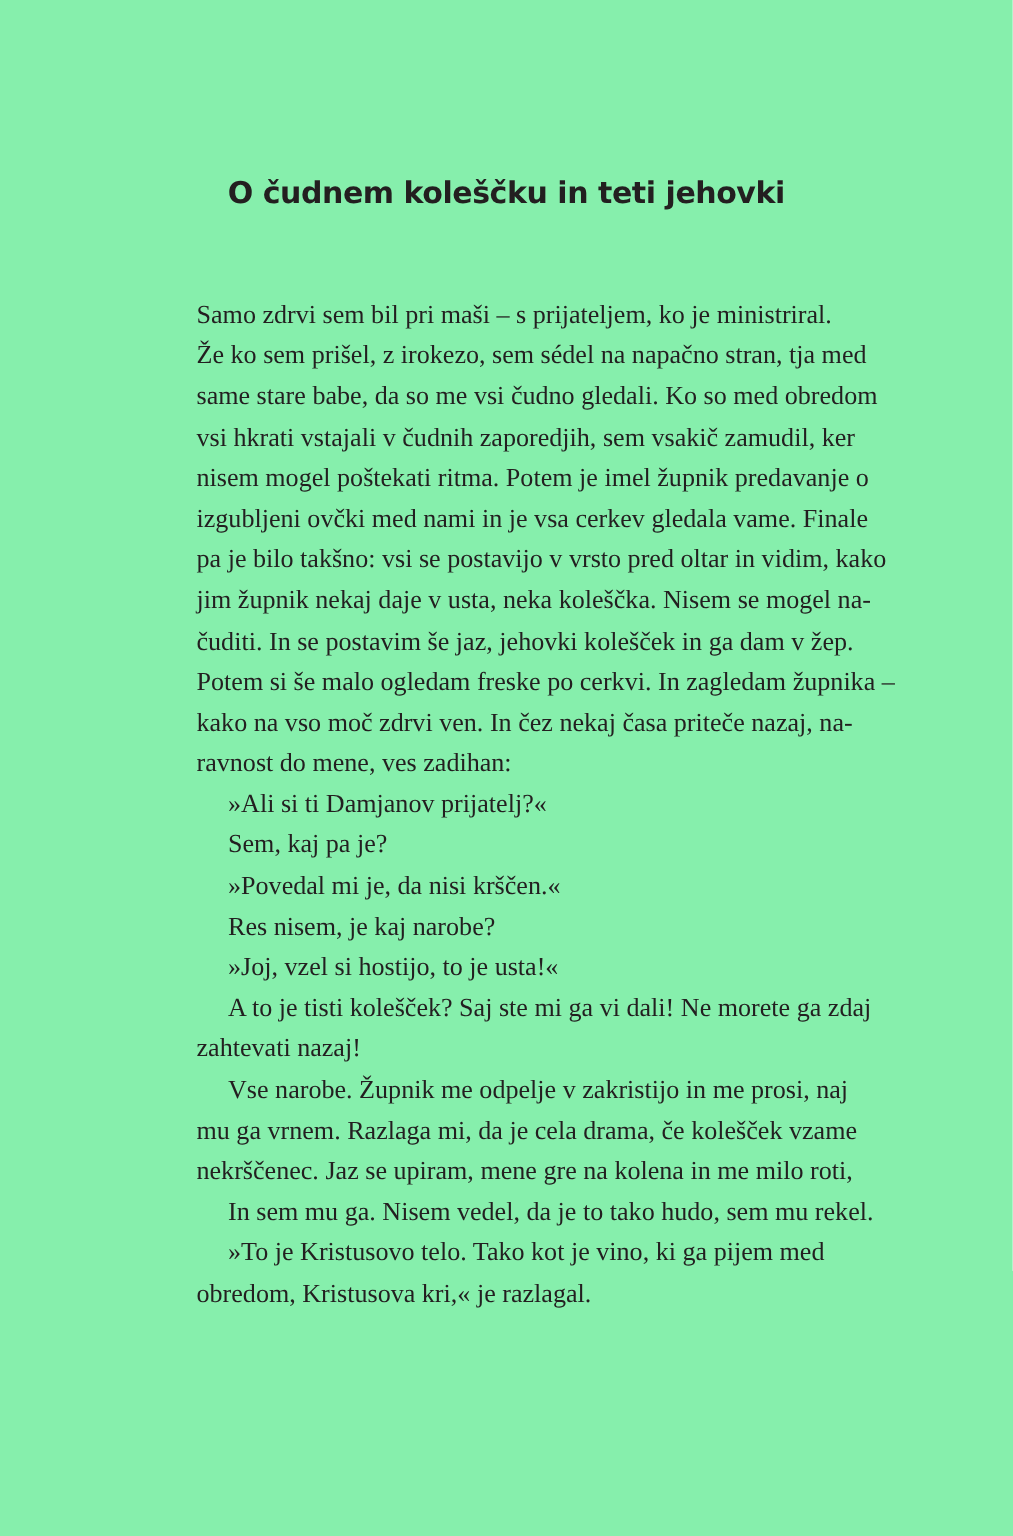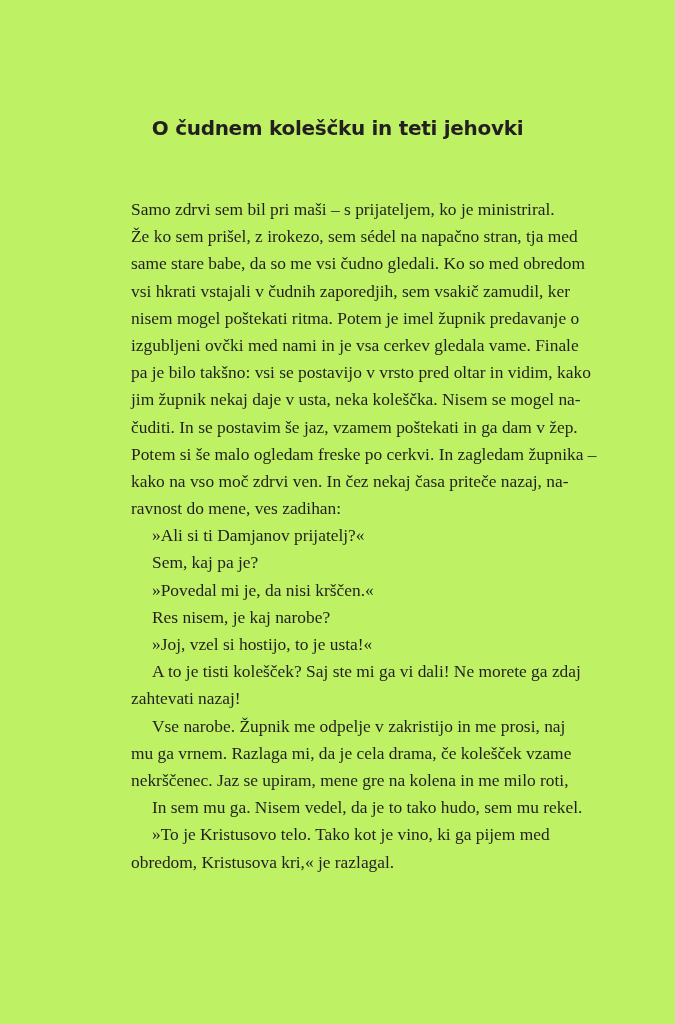--- a/index.html
+++ b/index.html
@@ -14,21 +14,21 @@
       overflow: hidden;
       background: #ffffff;
       color: #231f20;
     }
     .page {
       position: absolute;
       left: 0;
       top: 0;
       width: 675px;
       height: 1024px;
-      background: #bef264;
+      background: #86efac;
     }
     .chapter-title {
       position: absolute;
       left: 0;
       width: 675px;
       top: 116px;
       text-align: center;
       font-family: "DejaVu Sans", sans-serif;
       font-weight: bold;
       font-size: 20px;
@@ -79,21 +79,21 @@
   <div class="body-text" id="body-text">
       <div>
         <span class="line">Samo zdrvi sem bil pri maši – s prijateljem, ko je ministriral.</span>
         <span class="line">Že ko sem prišel, z irokezo, sem sédel na napačno stran, tja med</span>
         <span class="line">same stare babe, da so me vsi čudno gledali. Ko so med obredom</span>
         <span class="line">vsi hkrati vstajali v čudnih zaporedjih, sem vsakič zamudil, ker</span>
         <span class="line">nisem mogel poštekati ritma. Potem je imel župnik predavanje o</span>
         <span class="line">izgubljeni ovčki med nami in je vsa cerkev gledala vame. Finale</span>
         <span class="line">pa je bilo takšno: vsi se postavijo v vrsto pred oltar in vidim, kako</span>
         <span class="line">jim župnik nekaj daje v usta, neka koleščka. Nisem se mogel na-</span>
-        <span class="line">čuditi. In se postavim še jaz, vzamem poštekati in ga dam v žep.</span>
+        <span class="line">čuditi. In se postavim še jaz, jehovki kolešček in ga dam v žep.</span>
         <span class="line">Potem si še malo ogledam freske po cerkvi. In zagledam župnika –</span>
         <span class="line">kako na vso moč zdrvi ven. In čez nekaj časa priteče nazaj, na-</span>
         <span class="line last">ravnost do mene, ves zadihan:</span>
       </div>
       <div>
         <span class="line indent last">»Ali si ti Damjanov prijatelj?«</span>
       </div>
       <div>
         <span class="line indent last">Sem, kaj pa je?</span>
       </div>

